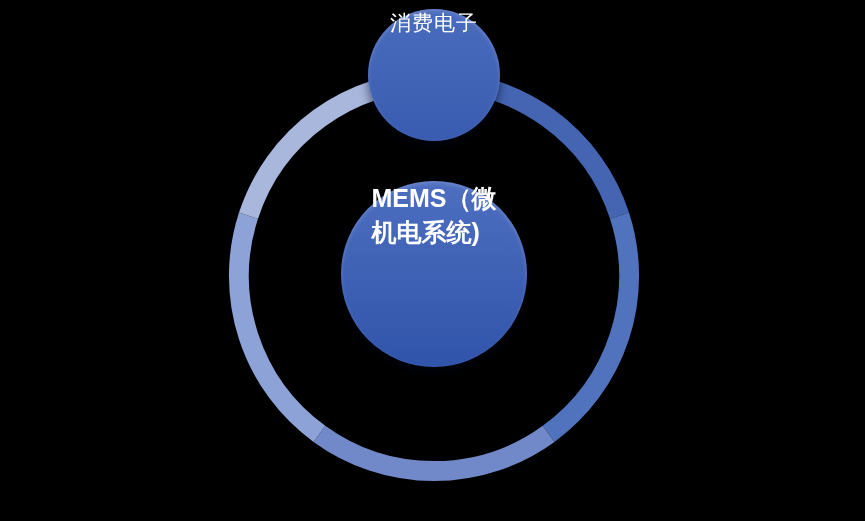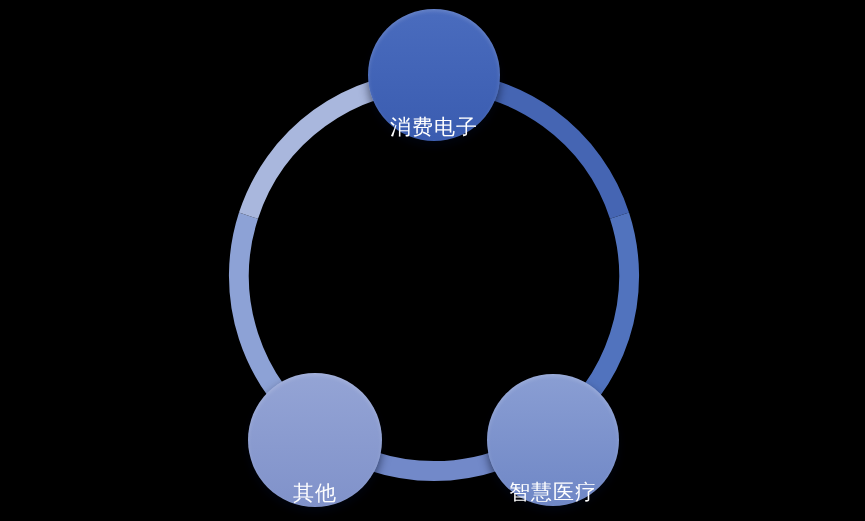--- a/index.html
+++ b/index.html
@@ -19,21 +19,21 @@
   }
   .ring-svg path {
     fill: none;
     stroke-width: 20;
     stroke-linecap: butt;
   }
   .node {
     position: absolute;
     border-radius: 50%;
     display: flex;
-    align-items: flex-end;
+    align-items: flex-start;
     justify-content: center;
     z-index: 1;
     color: #ffffff;
     box-shadow: 0 5px 10px rgba(2, 8, 25, 0.55),
                 inset 0 2px 4px rgba(255, 255, 255, 0.18);
   }
   .node .label {
     font-size: 21px;
     font-weight: 400;
     letter-spacing: 1px;
@@ -60,28 +60,28 @@
 <div class="stage">
 
   <svg class="ring-svg" viewBox="0 0 865 521" aria-hidden="true">
     <path d="M 434 81 A 195 195 0 0 1 619.5 215.7" stroke="#4565b3"></path>
     <path d="M 619.5 215.7 A 195 195 0 0 1 548.6 433.8" stroke="#5173be"></path>
     <path d="M 548.6 433.8 A 195 195 0 0 1 319.4 433.8" stroke="#7289c9"></path>
     <path d="M 319.4 433.8 A 195 195 0 0 1 248.5 215.7" stroke="#8da2d6"></path>
     <path d="M 248.5 215.7 A 195 195 0 0 1 434 81" stroke="#a9b7dd"></path>
   </svg>
 
+  <div class="node node-center" style="background: linear-gradient(rgb(78, 111, 192) 0%, rgb(48, 84, 170) 100%);">
+    <div class="center-label">
+      <div>MEMS（微</div>
+      <div>机电系统)</div>
+    </div>
+  </div>
 
   <div class="node node-consumer" style="background: linear-gradient(rgb(74, 108, 190) 0%, rgb(58, 92, 176) 100%);">
     <span class="label">消费电子</span>
   </div>
 
 
-  <div class="node node-healthcare" style="background: linear-gradient(rgb(138, 158, 211) 0%, rgb(111, 135, 198) 100%);">
-    <span class="label">智慧医疗</span>
-  </div>
 
-  <div class="node node-others" style="background: linear-gradient(rgb(148, 164, 213) 0%, rgb(128, 146, 202) 100%);">
-    <span class="label">其他</span>
-  </div>
 
 
 </div>
 
 </body></html>

